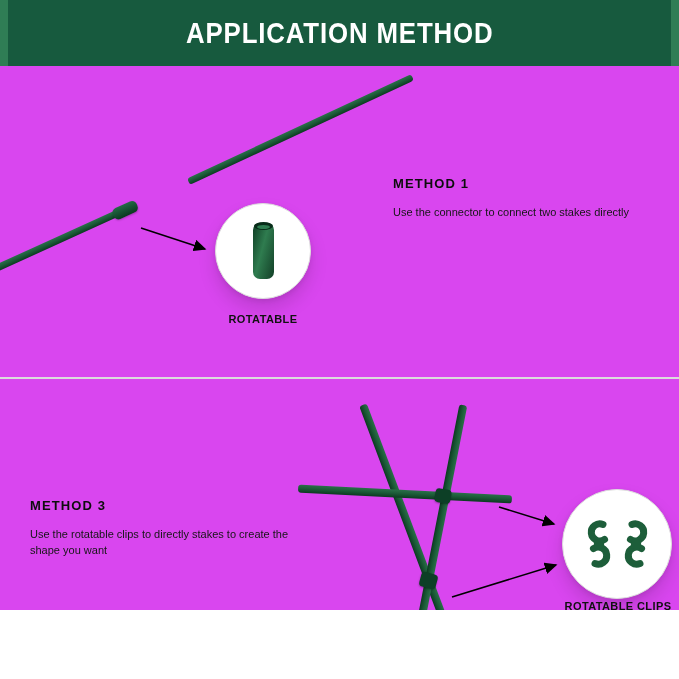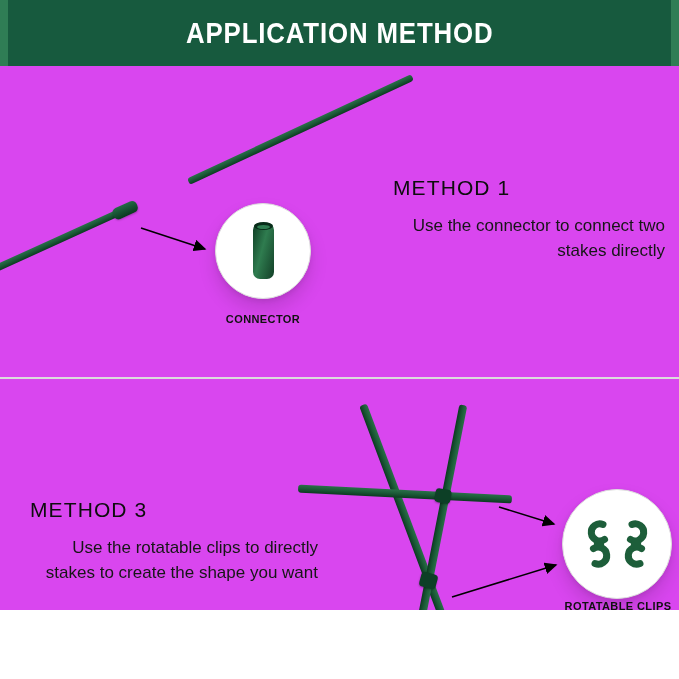--- a/index.html
+++ b/index.html
@@ -57,22 +57,22 @@
   .clip-left  { transform:rotate(-6deg); }
   .clip-right { transform:rotate(6deg) scaleX(-1); }
 
   .callout-label { position:absolute; font-size:11px; font-weight:700; letter-spacing:.4px;
                    color:#111; text-align:center; }
   .label-1 { left:198px; top:313px; width:130px; }
   .label-2 { left:542px; top:600px; width:152px; }
 
   
   .copy { position:absolute; color:#161616; }
-  .copy h2 { font-size:21px; font-weight:400; letter-spacing:1.1px; margin-bottom:13px; color:#0d0d0d; }
-  .copy p  { font-size:17px; line-height:1.48;text-align:right; }
+  .copy h2 { font-size:13px; font-weight:700; letter-spacing:1.1px; margin-bottom:13px; color:#0d0d0d; }
+  .copy p  { font-size:11px; line-height:1.48; }
   .copy-1 { left:393px; top:176px; width:272px; }
   .copy-2 { left:30px;  top:498px; width:288px; }
 
   .divider { position:absolute; left:0; top:377px; width:679px; height:2px; background:#dcdcdc; }
 
   .arrows { position:absolute; inset:0; pointer-events:none; }
 </style>
 </head>
 <body>
 
@@ -86,21 +86,21 @@
 
   <section>
     <div class="stake stake-1"></div>
     <div class="stake stake-2">
       <span class="sleeve"></span>
     </div>
 
     <div class="callout callout-1">
       <div class="tube"></div>
     </div>
-    <div class="callout-label label-1">CONNECTOR</div>
+    <div class="callout-label label-1">ROTATABLE</div>
 
     <div class="copy copy-1">
       <h2>METHOD 1</h2>
       <p>Use the connector to connect two stakes directly</p>
     </div>
   </section>
 
   <div class="divider"></div>
 
   <section>

